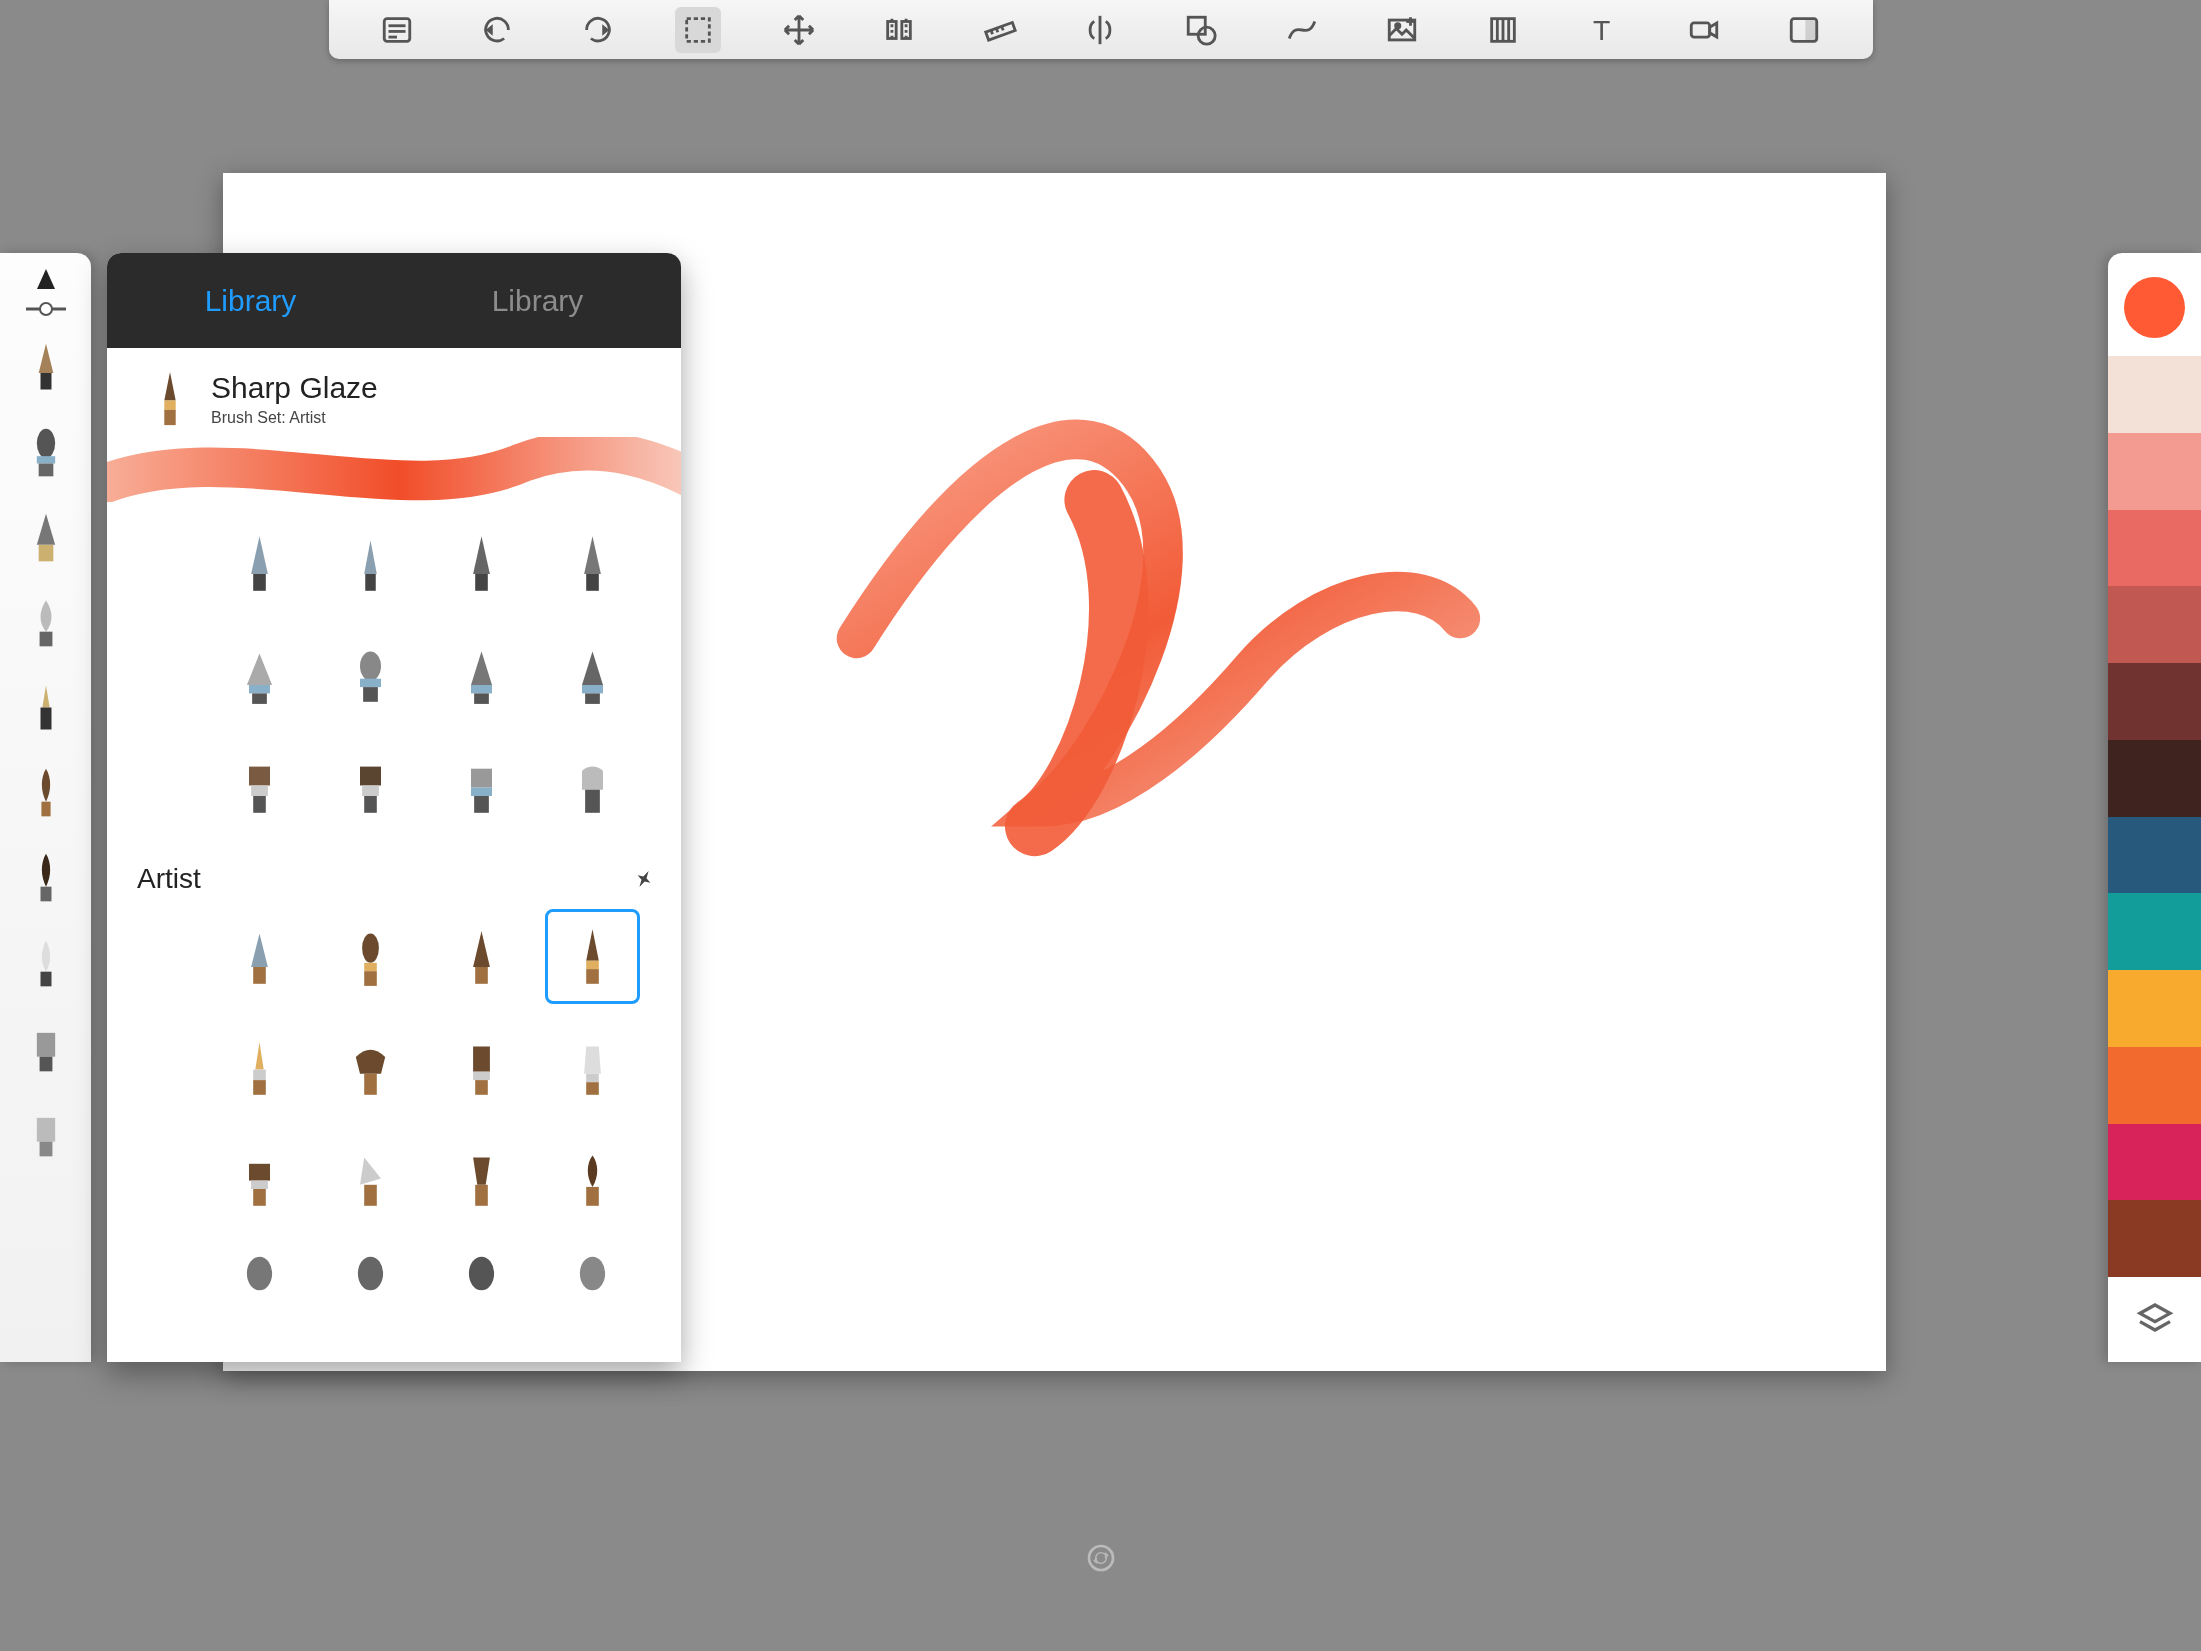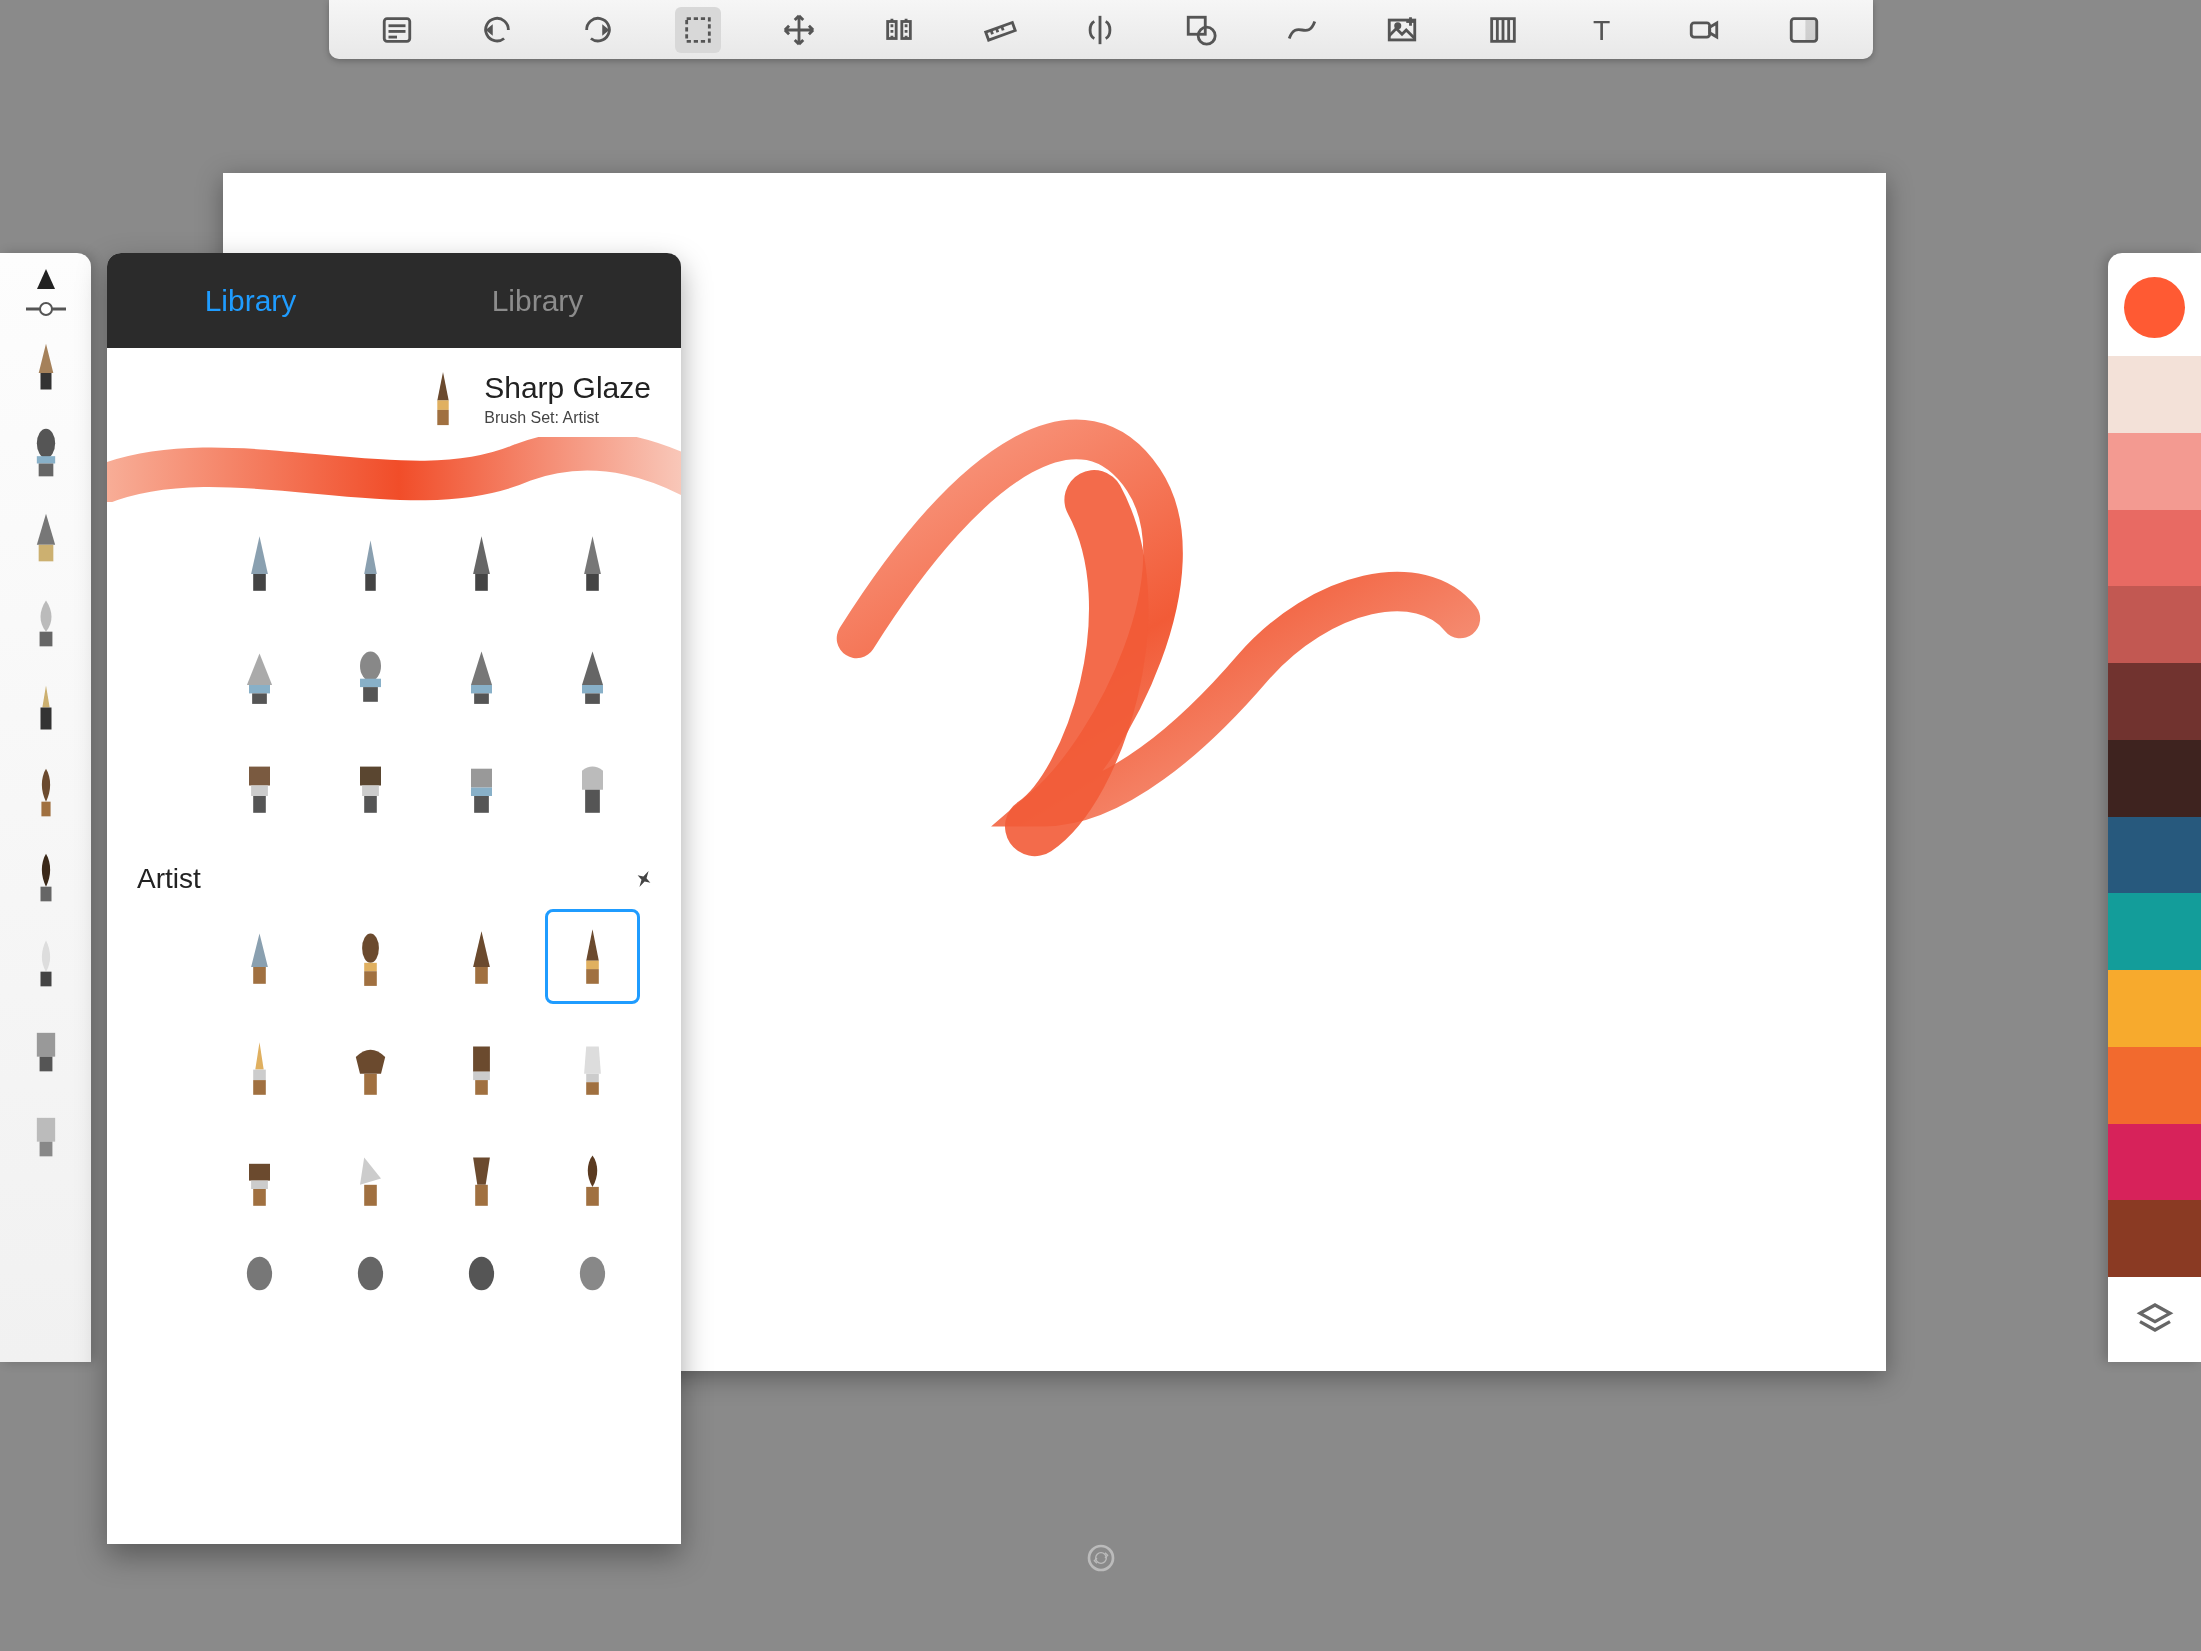--- a/index.html
+++ b/index.html
@@ -32,28 +32,28 @@
     background:linear-gradient(#fdfdfd,#f1f1f1);
     border-top-right-radius:14px; box-shadow:4px 0 12px rgba(0,0,0,.2);
     display:flex; flex-direction:column; align-items:center; padding-top:14px; gap:16px;
   }
   .strip-top { display:flex; flex-direction:column; align-items:center; gap:6px; }
   .mini-brush { width:59px; height:69px; display:flex; align-items:center; justify-content:center; }
   .mini-brush svg { width:44px; height:55px; }
 
   
   .panel {
-    position:absolute; top:253px; left:107px; width:574px; height:1291px;
+    position:absolute; top:253px; left:107px; width:574px; height:1109px;
     background:#fff; border-radius:14px 14px 0 0; box-shadow:0 12px 30px rgba(0,0,0,.35);
     overflow:hidden;
   }
   .panel-tabs { height:95px; background:#2b2b2b; display:flex; align-items:center; }
   .ptab { flex:1; text-align:center; font-size:30px; font-weight:500; color:#8c8c8c; }
   .ptab.active { color:#1f9cff; }
-  .brush-header { display:flex; align-items:center; gap:20px; padding:22px 30px 10px 42px;justify-content:flex-end; }
+  .brush-header { display:flex; align-items:center; gap:20px; padding:22px 30px 10px 42px; }
   .brush-header svg { width:42px; height:57px; }
   .bh-title { font-size:30px; color:#222; }
   .bh-sub   { font-size:16px; color:#444; margin-top:4px; }
   .stroke-preview { height:73px; position:relative; }
   .stroke-preview svg { width:100%; height:100%; }
   .lib-scroll { position:absolute; top:249px; bottom:0; left:0; right:0; overflow:hidden; background:#fff; }
   .lib-inner { padding:0 26px; }
 
   .section-label { font-size:28px; color:#222; margin:30px 0 14px 4px; display:flex; align-items:center; justify-content:space-between; }
   .pin { width:22px; height:22px; transform:rotate(30deg); }

